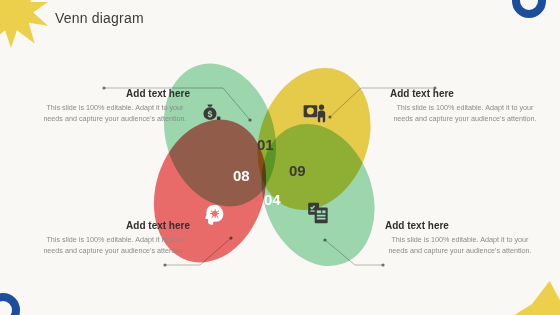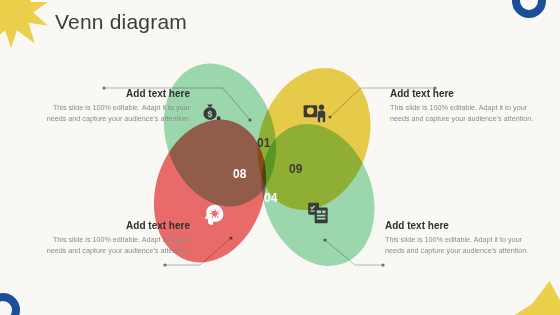--- a/index.html
+++ b/index.html
@@ -15,49 +15,49 @@
   .deco{position:absolute;pointer-events:none;}
   .star-tl{left:-26px;top:-26px;width:74px;height:74px;}
   .star-br{right:-6px;bottom:-10px;width:54px;height:44px;}
   .ring{border-radius:50%;border:8px solid #1b4f9c;box-sizing:border-box;}
   .ring-tr{width:34px;height:34px;right:14px;top:-16px;}
   .ring-bl{width:34px;height:34px;left:-14px;bottom:-12px;}
 
   
   #title{
     position:absolute;left:55px;top:10px;
-    font-size:21px;color:#3c3c3c;letter-spacing:.2px;
+    font-size:14px;color:#3c3c3c;letter-spacing:.2px;
   }
 
   
   #venn{position:absolute;left:150px;top:62px;width:260px;height:200px;}
   .petal{position:absolute;border-radius:50%;mix-blend-mode:multiply;}
   .p-green-tl{width:108px;height:146px;left:16px;top:0px;background:#9fdcb4;transform:rotate(-18deg);}
   .p-yellow-tr{width:108px;height:146px;left:110px;top:4px;background:#ecd04c;transform:rotate(20deg);}
   .p-red-bl{width:108px;height:146px;left:6px;top:56px;background:#ef6e6e;transform:rotate(18deg);}
   .p-green-br{width:108px;height:146px;left:114px;top:60px;background:#9fdcb4;transform:rotate(-20deg);}
 
-  .vnum{position:absolute;font-size:12px;font-weight:bold;}
+  .vnum{position:absolute;font-size:15px;font-weight:bold;}
   .vnum.dark{color:#3d3a33;}
   .vnum.light{color:#ffffff;}
   .n01{left:107px;top:74px;}
   .n02{left:139px;top:100px;}
   .n03{left:114px;top:129px;}
   .n04{left:83px;top:105px;}
 
   .vicon{position:absolute;width:26px;height:26px;}
   .i-bag{left:47px;top:38px;}
   .i-present{left:152px;top:40px;}
   .i-doc{left:156px;top:138px;}
   .i-head{left:50px;top:140px;}
 
   
   .callout{position:absolute;width:150px;}
   .callout .ct{font-size:10px;font-weight:bold;color:#2f2f2f;margin:0 0 3px 0;}
-  .callout .cb{font-size:7.2px;line-height:1.55;color:#8b8b8b;margin:0;}
+  .callout .cb{font-size:7.2px;line-height:1.55;color:#8b8b8b;margin:0;text-align:center;}
   .c-tl{left:40px;top:88px;text-align:right;}
   .c-tr{left:390px;top:88px;text-align:left;}
   .c-bl{left:40px;top:220px;text-align:right;}
   .c-br{left:385px;top:220px;text-align:left;}
 
   .conn{position:absolute;overflow:visible;pointer-events:none;}
   .conn line,.conn polyline{stroke:#9a9a9a;stroke-width:.7px;fill:none;}
   .conn circle{fill:#6f6f6f;}
 </style>
 </head>

